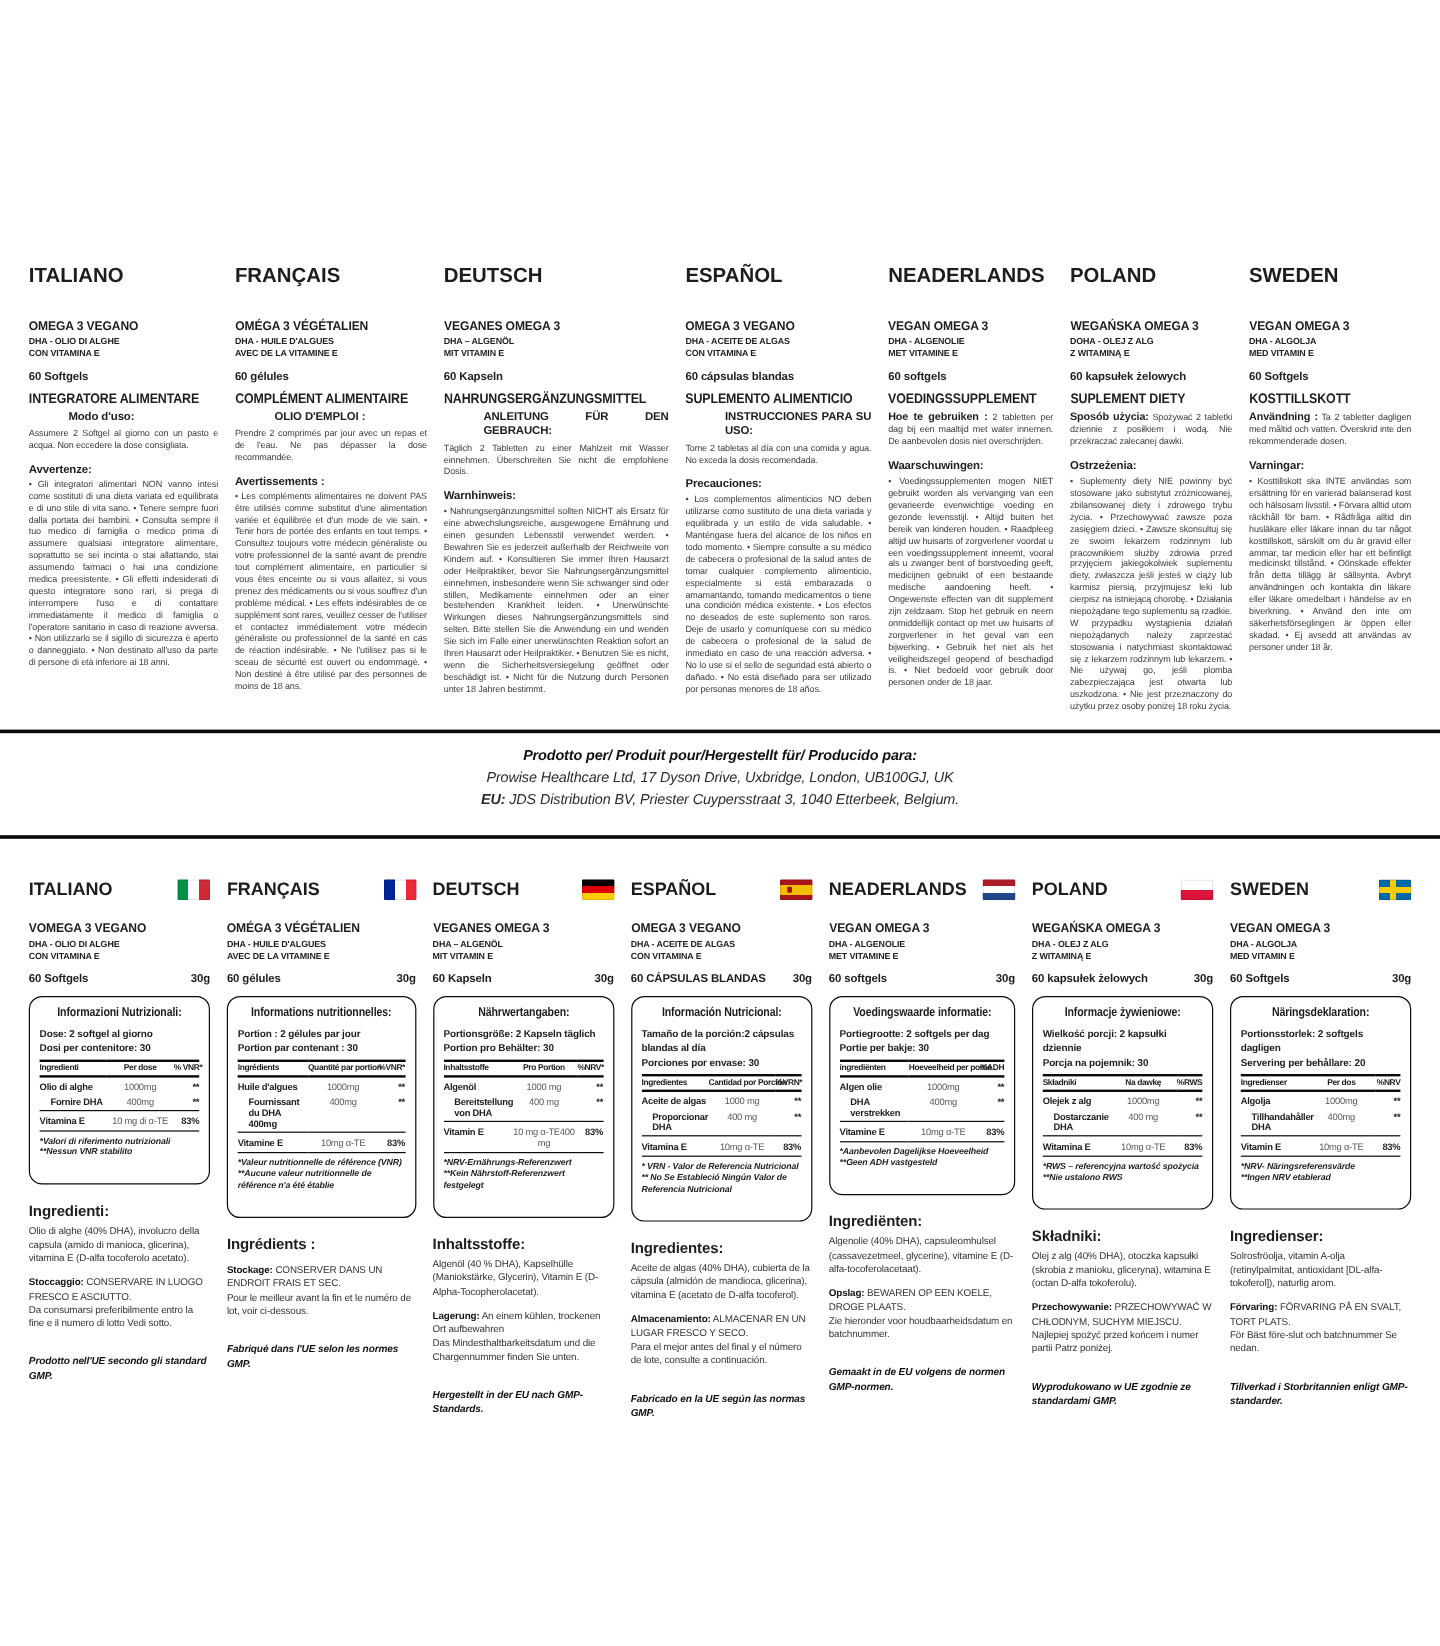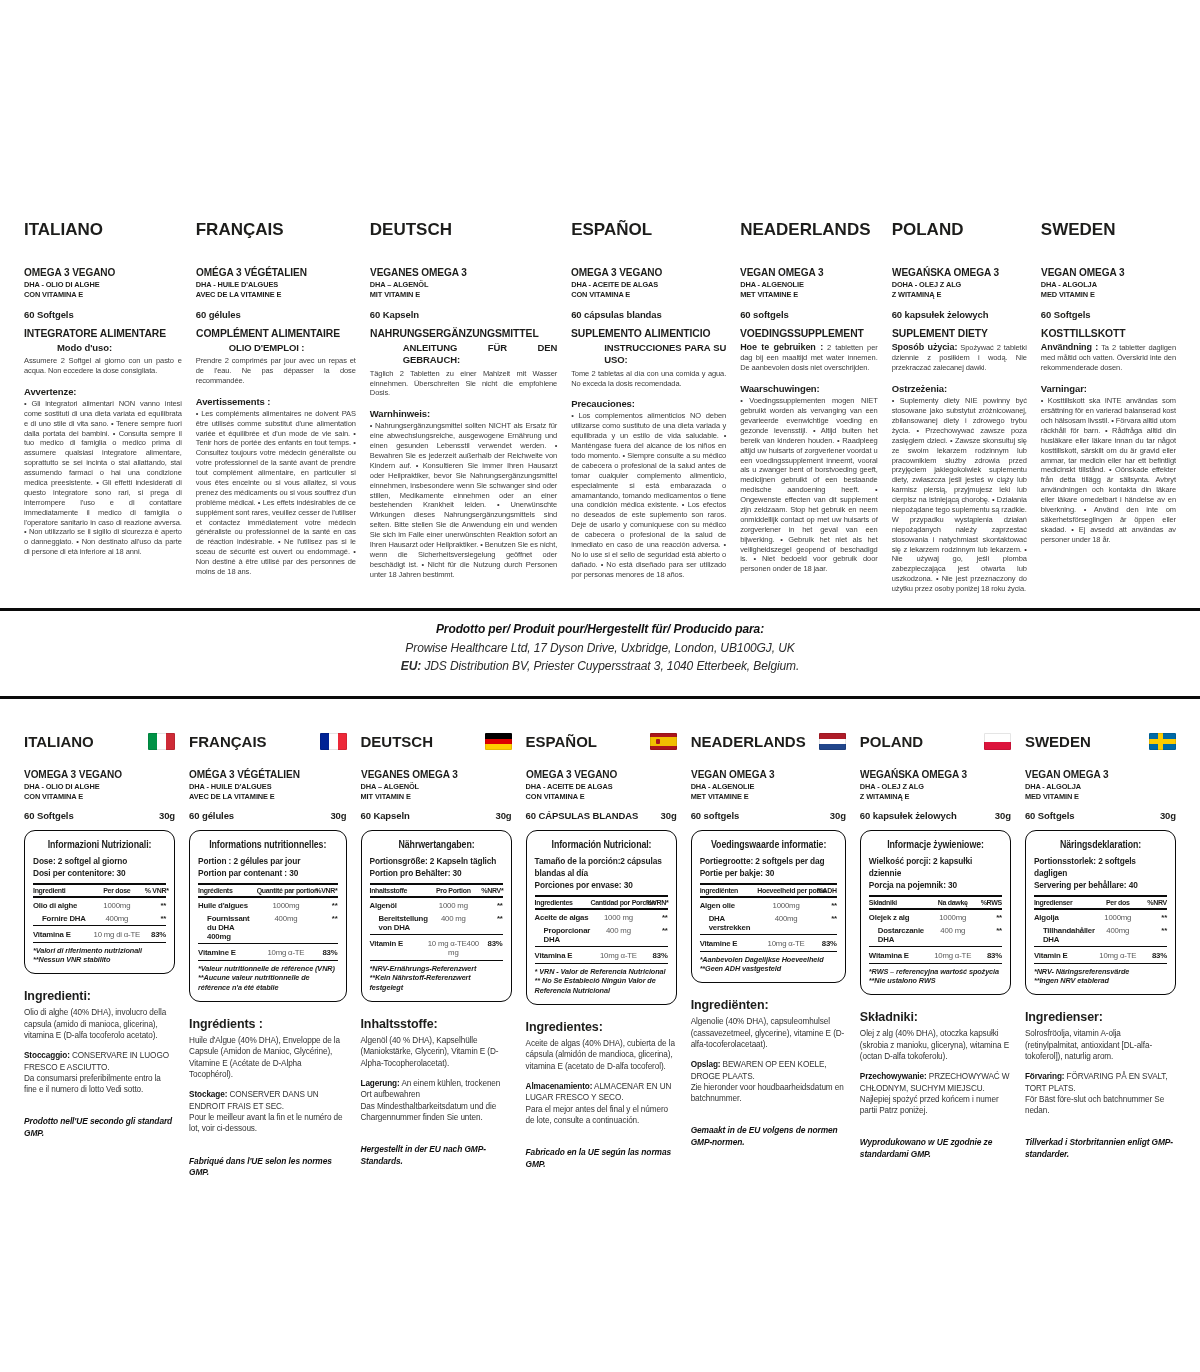--- a/index.html
+++ b/index.html
@@ -41,21 +41,21 @@
   .flag-it { background:linear-gradient(90deg,#009246 0 33.4%,#fff 33.4% 66.7%,#CE2B37 66.7%); }
   .flag-fr { background:linear-gradient(90deg,#002395 0 33.4%,#fff 33.4% 66.7%,#ED2939 66.7%); }
   .flag-de { background:linear-gradient(180deg,#000 0 33.4%,#DD0000 33.4% 66.7%,#FFCE00 66.7%); }
   .flag-es { background:linear-gradient(180deg,#AA151B 0 25%,#F1BF00 25% 75%,#AA151B 75%); }
   .flag-es::after { content:""; position:absolute; left:6px; top:6px; width:4px; height:5px; background:#AA151B; border-radius:1px; }
   .flag-nl { background:linear-gradient(180deg,#AE1C28 0 33.4%,#fff 33.4% 66.7%,#21468B 66.7%); }
   .flag-pl { background:linear-gradient(180deg,#fff 0 50%,#DC143C 50%); }
   .flag-se { background:linear-gradient(90deg,transparent 0 9px,#FECC00 9px 14px,transparent 14px),
                         linear-gradient(180deg,transparent 0 6px,#FECC00 6px 11px,transparent 11px),#006AA7; }
   .count-row { display:flex; justify-content:space-between; font-weight:700; font-size:9.5px; margin:8px 0 9px; }
-  .ntable { border:1.6px solid #0a0a0a; border-radius:11px; padding:7px 8px 8px; }
+  .ntable { border:1.6px solid #0a0a0a; border-radius:11px; padding:7px 8px 21px; }
   .nt-title { text-align:center; font-size:10.5px; font-weight:800; margin-bottom:5px; white-space:nowrap; transform:scaleX(.84); transform-origin:50% 50%; }
   .nt-serv { font-size:8.3px; font-weight:700; line-height:1.45; }
   table.nt-grid { width:100%; border-collapse:collapse; margin-top:4px; table-layout:fixed; }
   .nt-grid th, .nt-grid td { padding:2.5px 0 2px; vertical-align:top; }
   .nt-grid .c1 { width:42%; text-align:left; }
   .nt-grid .c2 { width:42%; text-align:center; }
   .nt-grid .c3 { width:16%; text-align:right; }
   .nt-grid th { font-size:7px; font-weight:800; letter-spacing:-0.3px; white-space:nowrap; overflow:visible;
                 border-top:2.2px solid #0a0a0a; border-bottom:2px solid #0a0a0a; }
   .nt-grid td { font-size:7.8px; font-weight:700; letter-spacing:-0.2px; }
@@ -310,21 +310,20 @@
               <td class="c3">83%</td>
             </tr>
           </tbody>
         </table>
         <div class="nt-foot">
           <div>*Valeur nutritionnelle de référence (VNR)</div>
           <div>**Aucune valeur nutritionnelle de référence n'a été établie</div>
         </div>
       </div>
       <div class="ing-h">Ingrédients :</div>
-      <p class="small-text">Huile d'Algue (40% DHA), Enveloppe de la Capsule (Amidon de Manioc, Glycérine), Vitamine E (Acétate de D-Alpha Tocophérol).</p>
       <p class="small-text store">
         <strong class="slabel">Stockage:</strong>
         <span>CONSERVER DANS UN ENDROIT FRAIS ET SEC.</span>
       </p>
       <p class="small-text">Pour le meilleur avant la fin et le numéro de lot, voir ci-dessous.</p>
       <p class="gmp">Fabriqué dans l'UE selon les normes GMP.</p>
     </div>
 
     <div class="col">
       <div class="b-head">
@@ -572,21 +571,21 @@
         <div>DHA - ALGOLJA</div>
         <div>MED VITAMIN E</div>
       </div>
       <div class="count-row">
         <span>60 Softgels</span>
         <span>30g</span>
       </div>
       <div class="ntable">
         <div class="nt-title">Näringsdeklaration:</div>
         <div class="nt-serv">Portionsstorlek: 2 softgels dagligen</div>
-        <div class="nt-serv">Servering per behållare: 40</div>
+        <div class="nt-serv">Servering per behållare: 20</div>
         <table class="nt-grid">
           <thead>
             <tr>
               <th class="c1">Ingredienser</th>
               <th class="c2">Per dos</th>
               <th class="c3">%NRV</th>
             </tr>
           </thead>
           <tbody>
             <tr class="r1">

